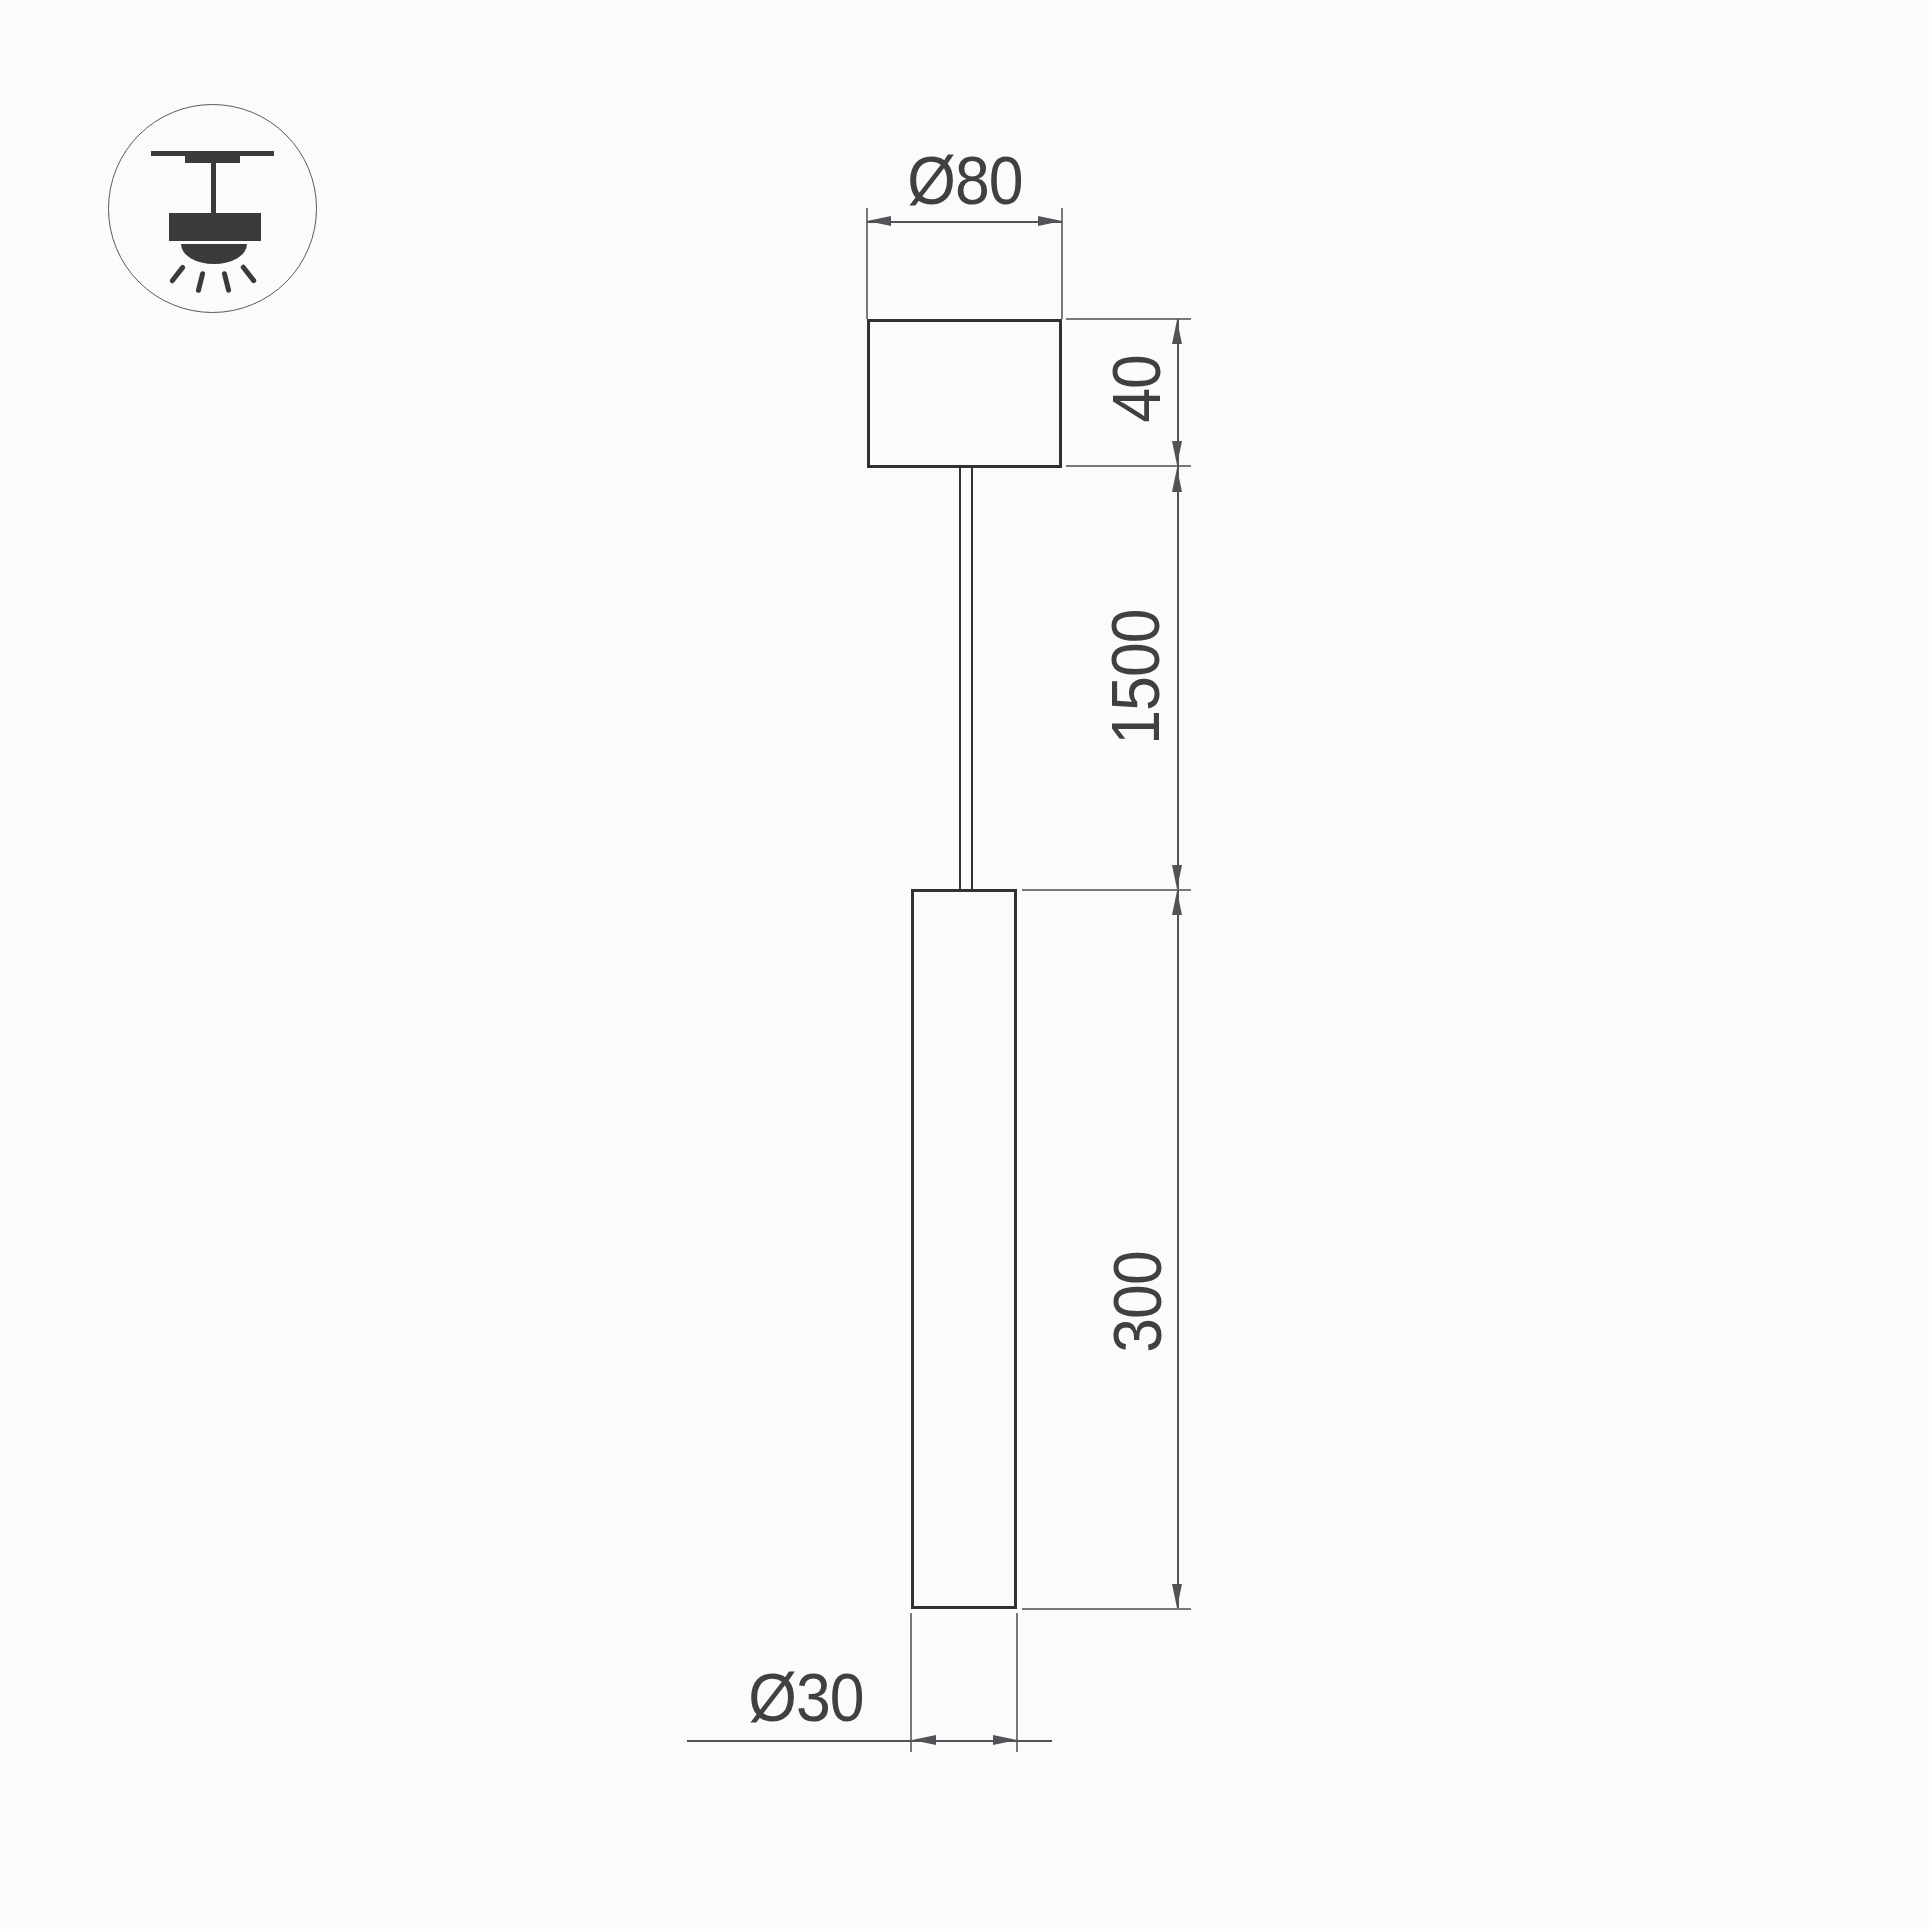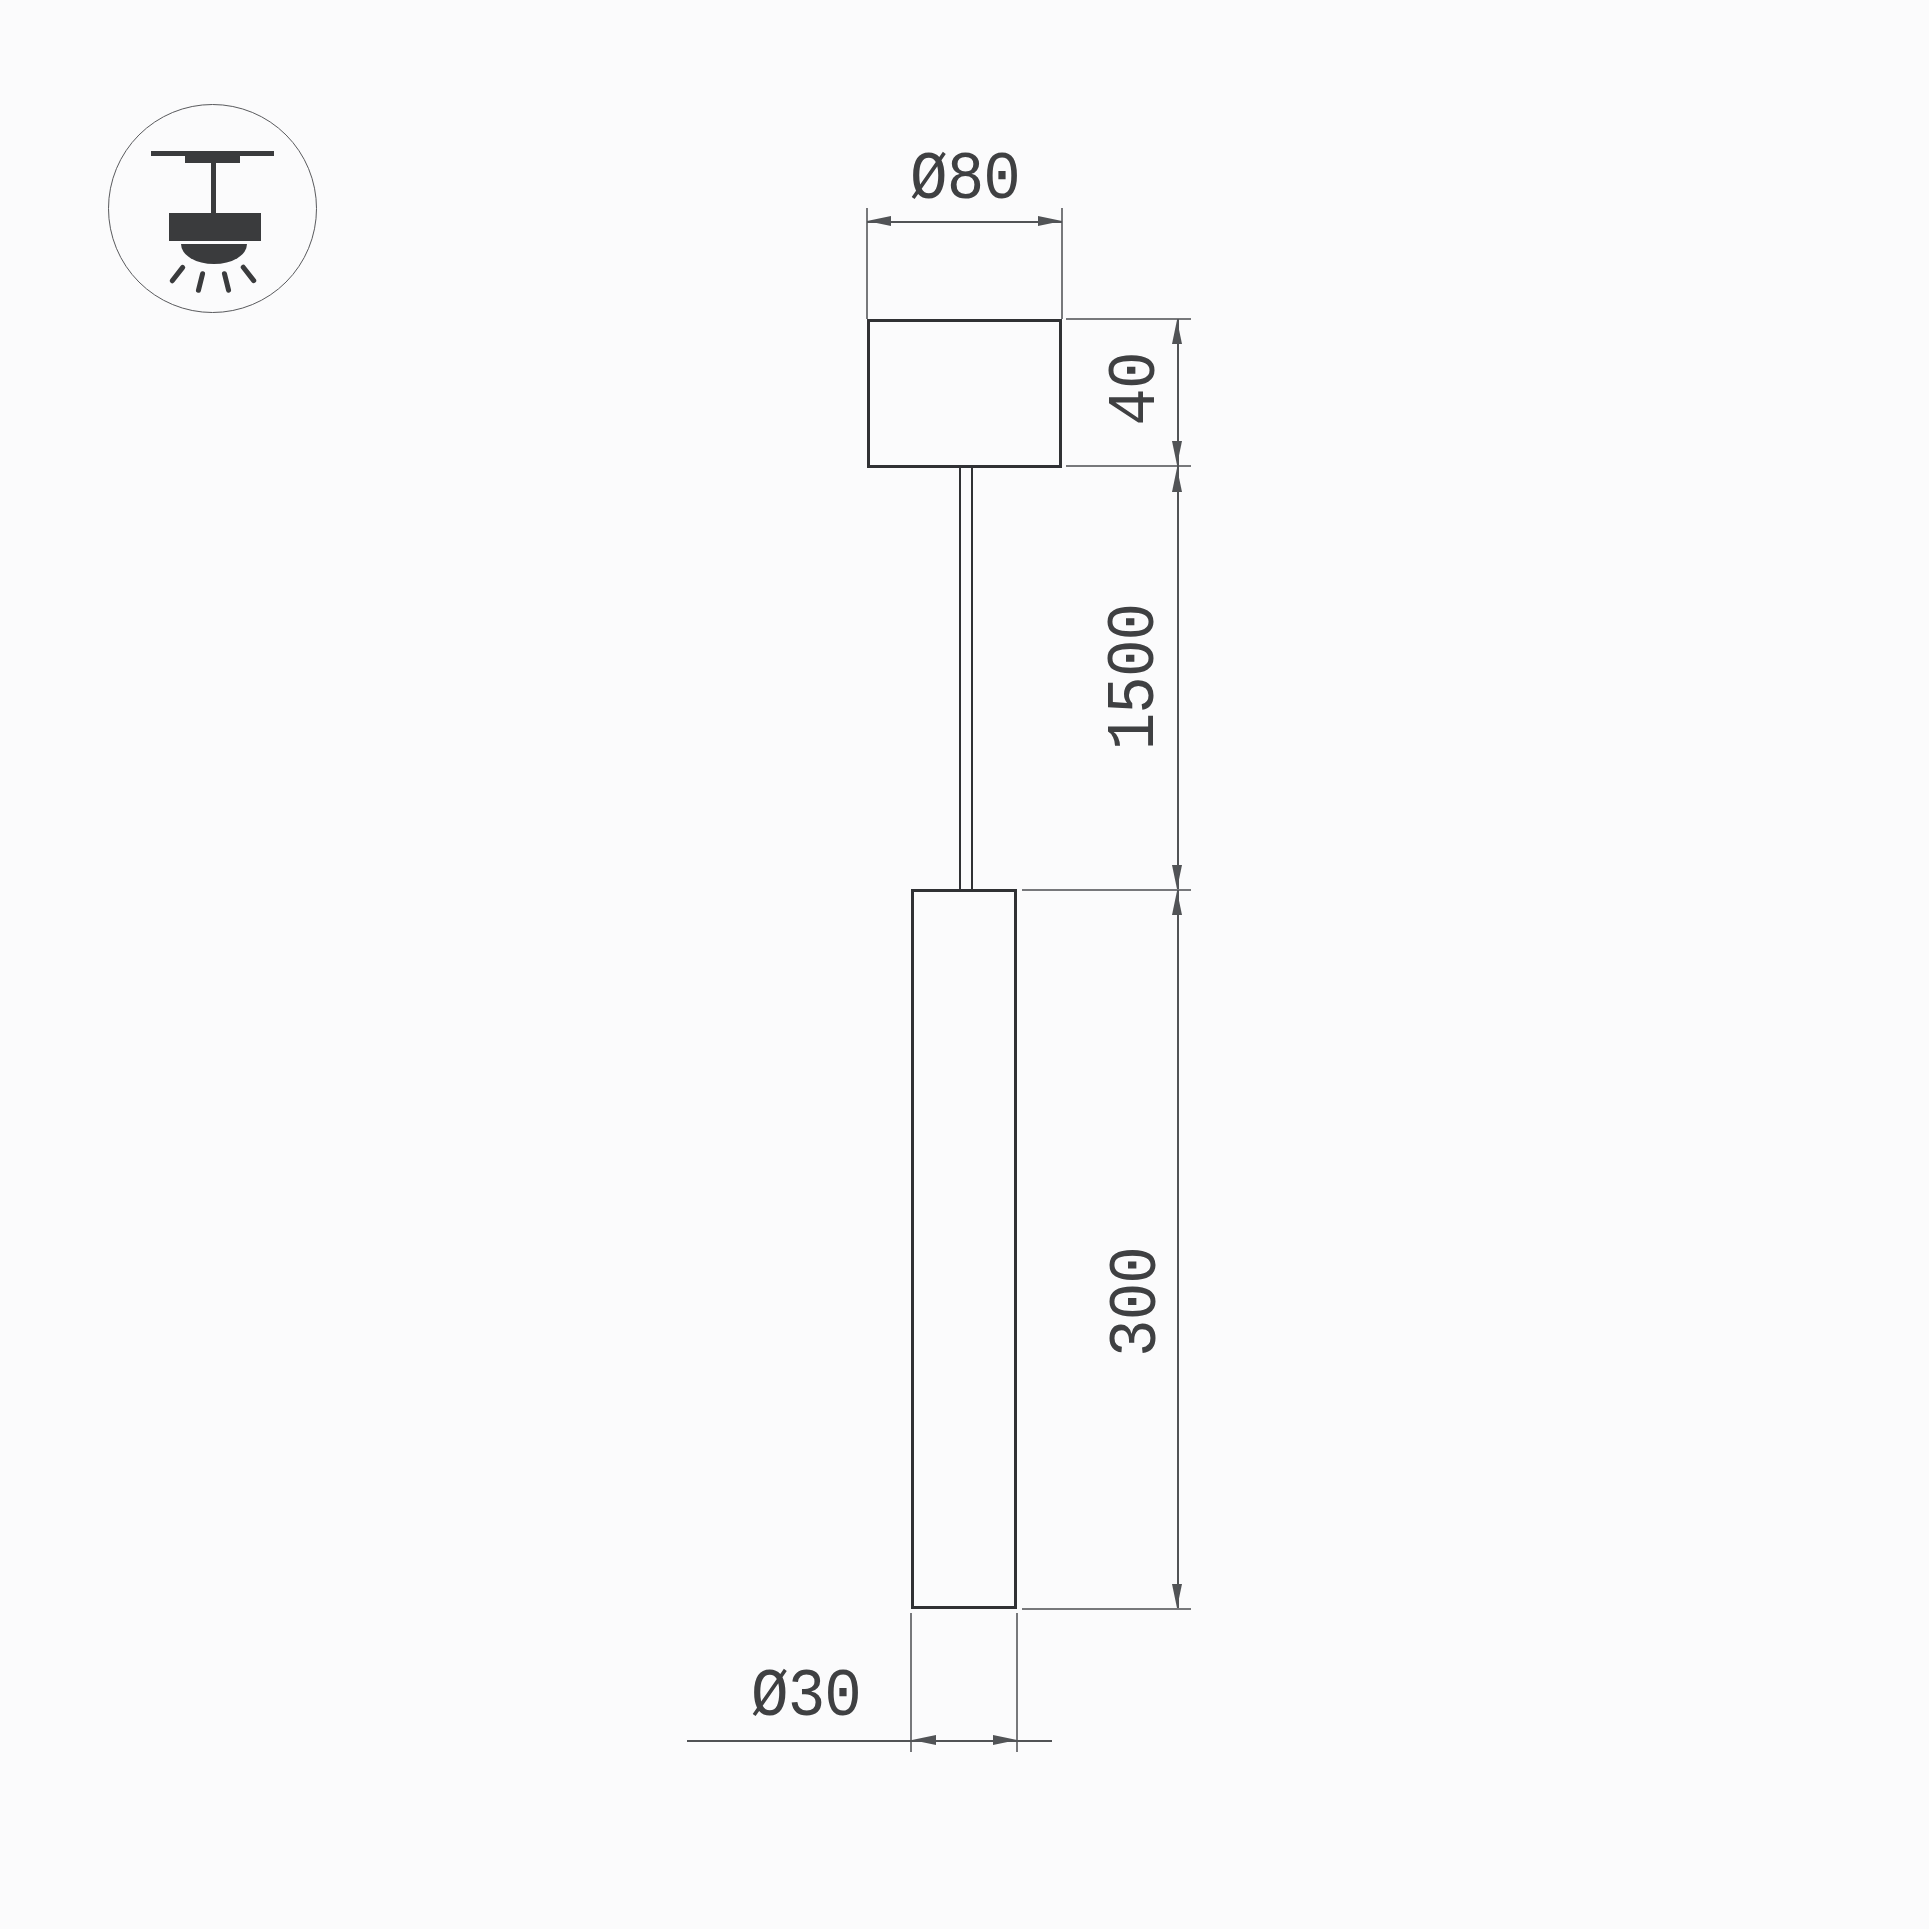--- a/index.html
+++ b/index.html
@@ -1,18 +1,18 @@
 <!DOCTYPE html>
 <html><head>
 <meta charset="utf-8">
 <style>
   html,body{margin:0;padding:0;background:#fbfbfc;}
   #canvas{
     position:relative;width:1710px;height:1929px;background:#fbfbfc;overflow:hidden;
-    font-family:Liberation Mono, monospace;
+    font-family:Liberation Sans, sans-serif;
   }
   .abs{position:absolute;}
   
   .icon-circle{left:108px;top:104px;width:207px;height:207px;border:1.9px solid #595a5d;border-radius:50%;background:#fbfbfc;}
   .ink{background:#3a3b3d;}
   .ceiling-line{left:151px;top:151px;width:123px;height:4.8px;}
   .mount-plate{left:184px;top:155px;width:55px;height:6.8px;}
   .pendant-rod{left:210px;top:157px;width:4.8px;height:58px;}
   .lamp-body{left:168px;top:212px;width:92px;height:28px;}
   .light-dome{left:181px;top:243px;width:66px;height:20px;border-radius:0 0 33px 33px / 0 0 20px 20px;}

